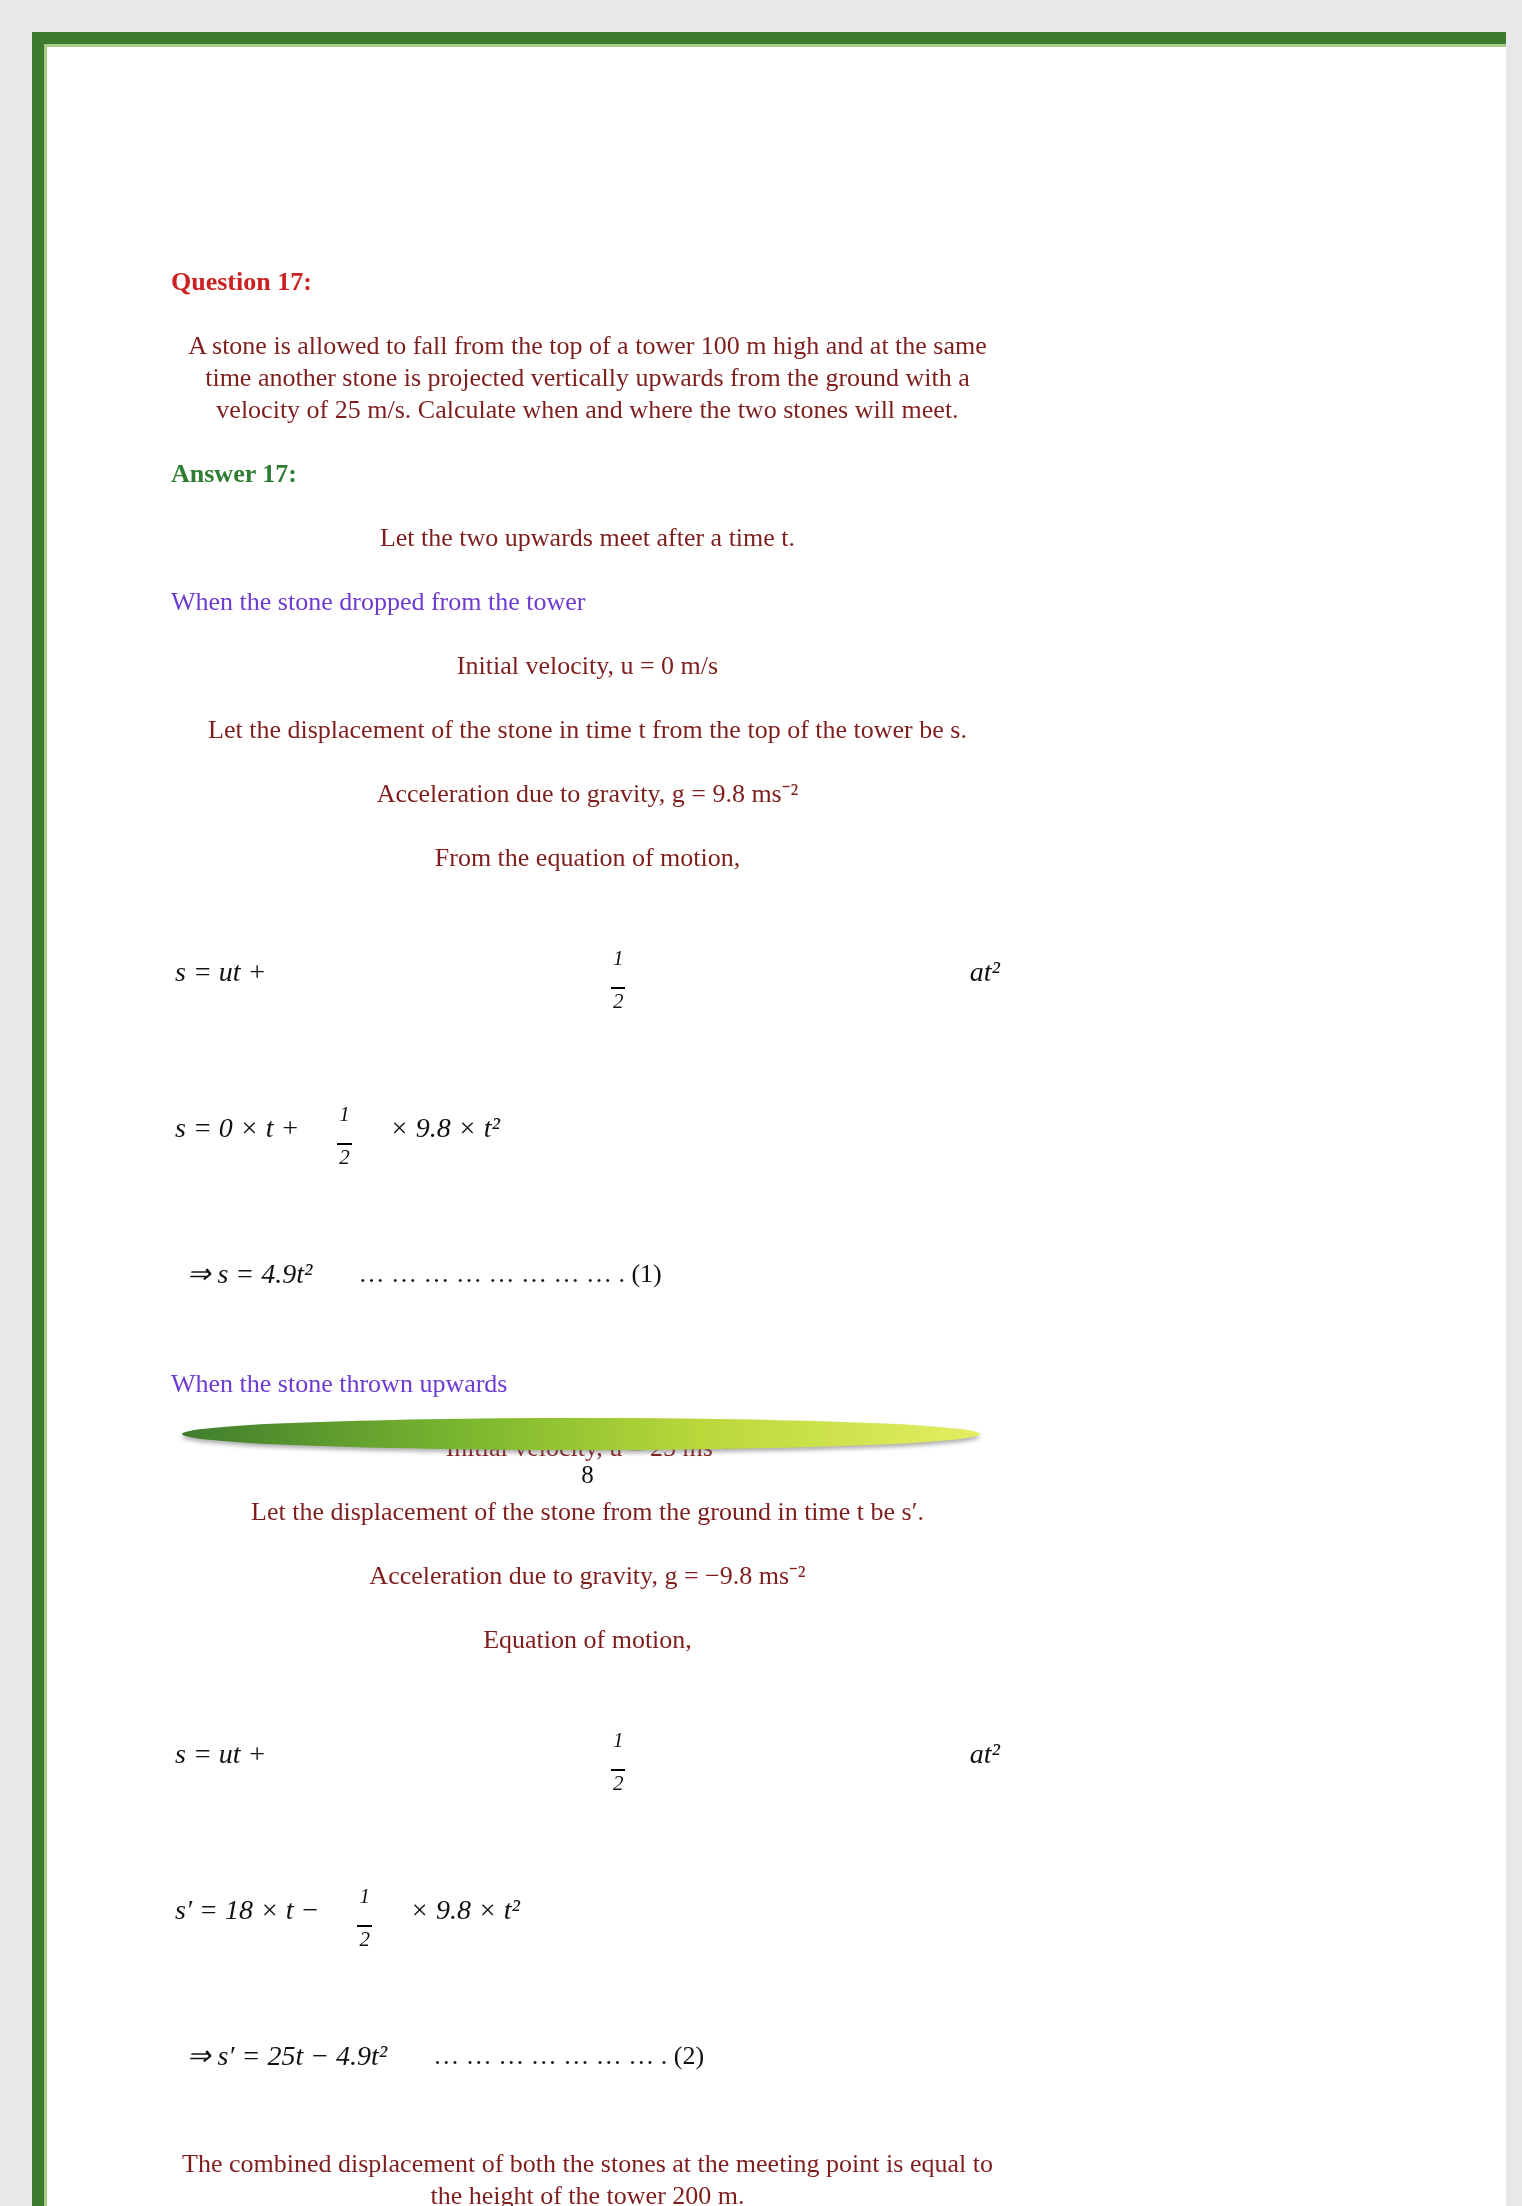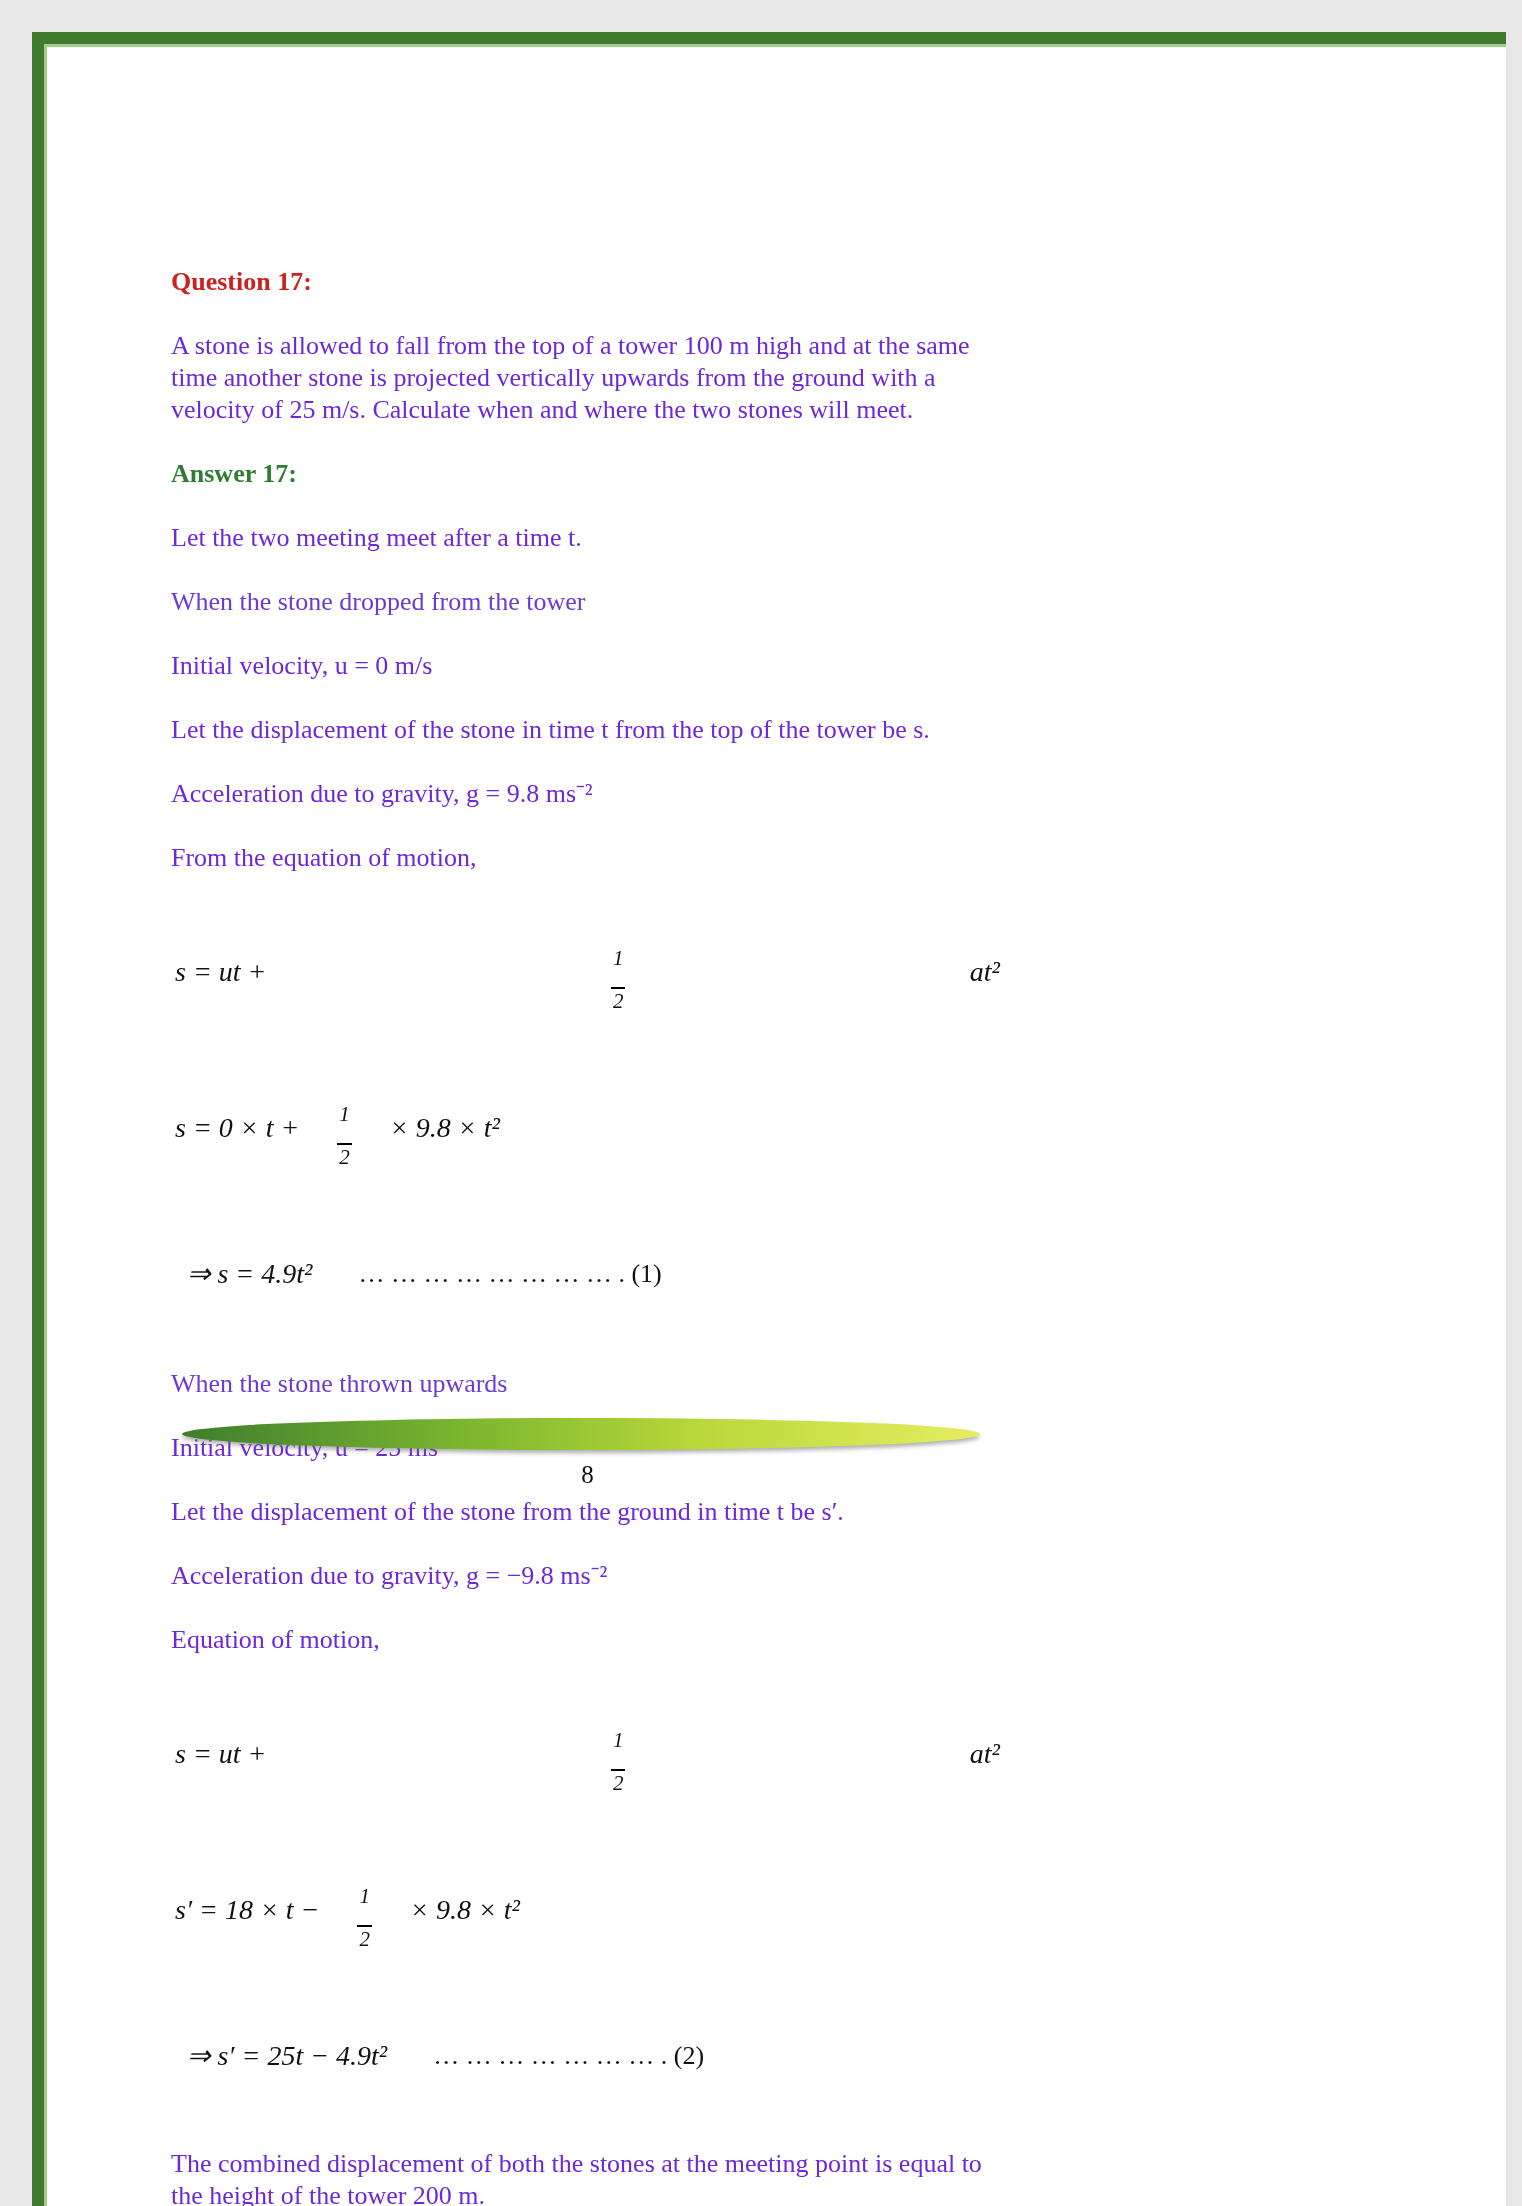--- a/index.html
+++ b/index.html
@@ -25,21 +25,21 @@
     left:95px; top:0;
     width:897px;
     padding-top:206px;
     font-size:26px;
     line-height:32px;
   }
   .q-label { color:#cc2121; font-weight:bold; }
   .a-label { color:#2e7d32; font-weight:bold; }
   .subhead { color:#6e3bd2; }
   .subhead.spaced { margin-top:30px; }
-  .plain-line { color:#6d28d9; }
+  .plain-line { color:#7f1d1d;text-align:center; }
 
   .eq {
     display:flex; align-items:center;
     font-style:italic;
     font-size:28px;
     min-height:64px;
     margin:8px 0;
     white-space:pre;
   }
   .eq.centered { justify-content:space-between; }
@@ -81,21 +81,21 @@
 </head>
 <body>
 
 <div class="page">
   <div class="content">
 
     <div class="q-label">Question 17:</div>
     <div class="plain-line">A stone is allowed to fall from the top of a tower 100 m high and at the same time another stone is projected vertically upwards from the ground with a velocity of 25 m/s. Calculate when and where the two stones will meet.</div>
 
     <div class="a-label">Answer 17:</div>
-    <div class="plain-line">Let the two meeting meet after a time t.</div>
+    <div class="plain-line">Let the two upwards meet after a time t.</div>
 
     <div class="subhead">When the stone dropped from the tower</div>
     <div class="plain-line">Initial velocity, u = 0 m/s</div>
     <div class="plain-line">Let the displacement of the stone in time t from the top of the tower be s.</div>
     <div class="plain-line">Acceleration due to gravity, g = 9.8 ms⁻²</div>
     <div class="plain-line">From the equation of motion,</div>
 
     <div class="eq centered">
       <span class="seg">s = ut +</span>
       <span class="frac">

